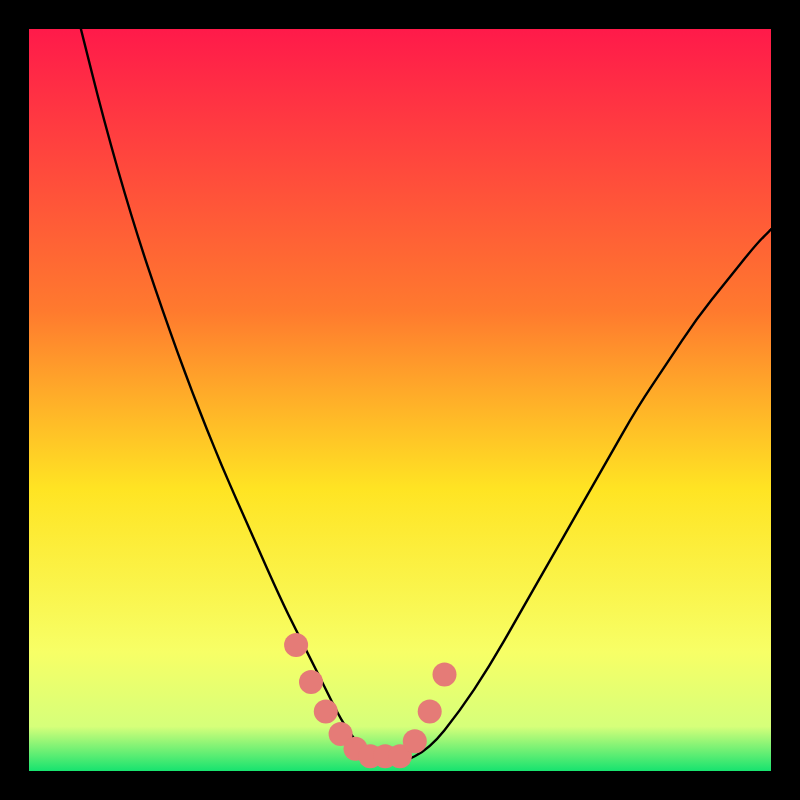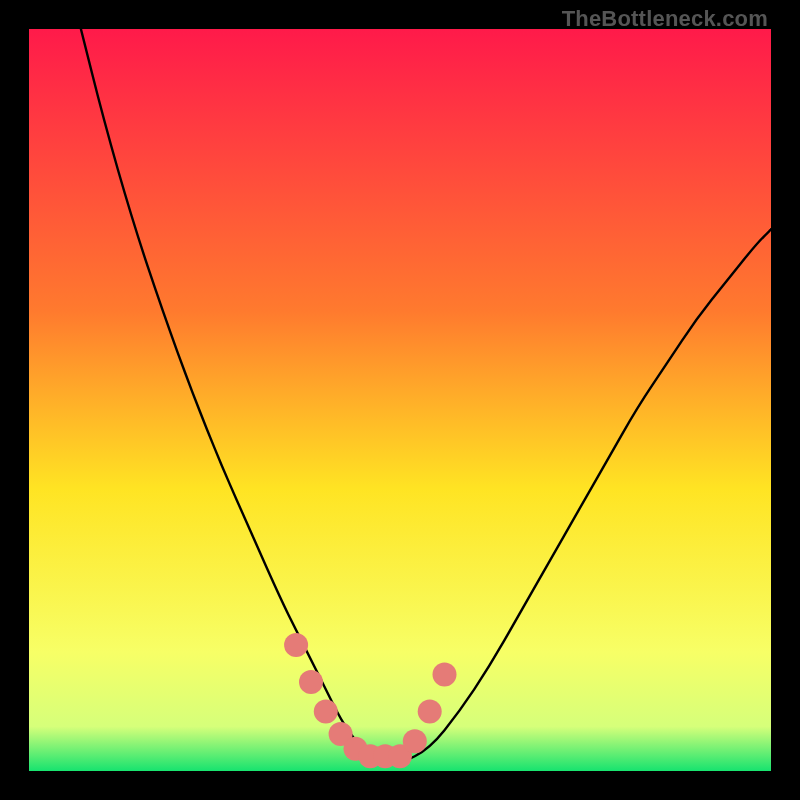--- a/index.html
+++ b/index.html
@@ -37,21 +37,20 @@
   svg {
     position: absolute;
     left: 0; top: 0;
   }
 </style>
 </head>
 <body>
 
 <div class="frame">
 
-  <div class="watermark">TheBottleneck.com</div>
 
   <div class="plot">
     <svg width="742" height="742" viewBox="0 0 742 742">
       <defs>
         <linearGradient id="bg" x1="0" y1="0" x2="0" y2="1">
           <stop id="g0" offset="0%" stop-color="#ff1a4a"></stop>
           <stop id="g1" offset="38%" stop-color="#ff7a2e"></stop>
           <stop id="g2" offset="62%" stop-color="#ffe423"></stop>
           <stop id="g3" offset="84%" stop-color="#f7ff66"></stop>
           <stop id="g4" offset="94%" stop-color="#d6ff7a"></stop>

